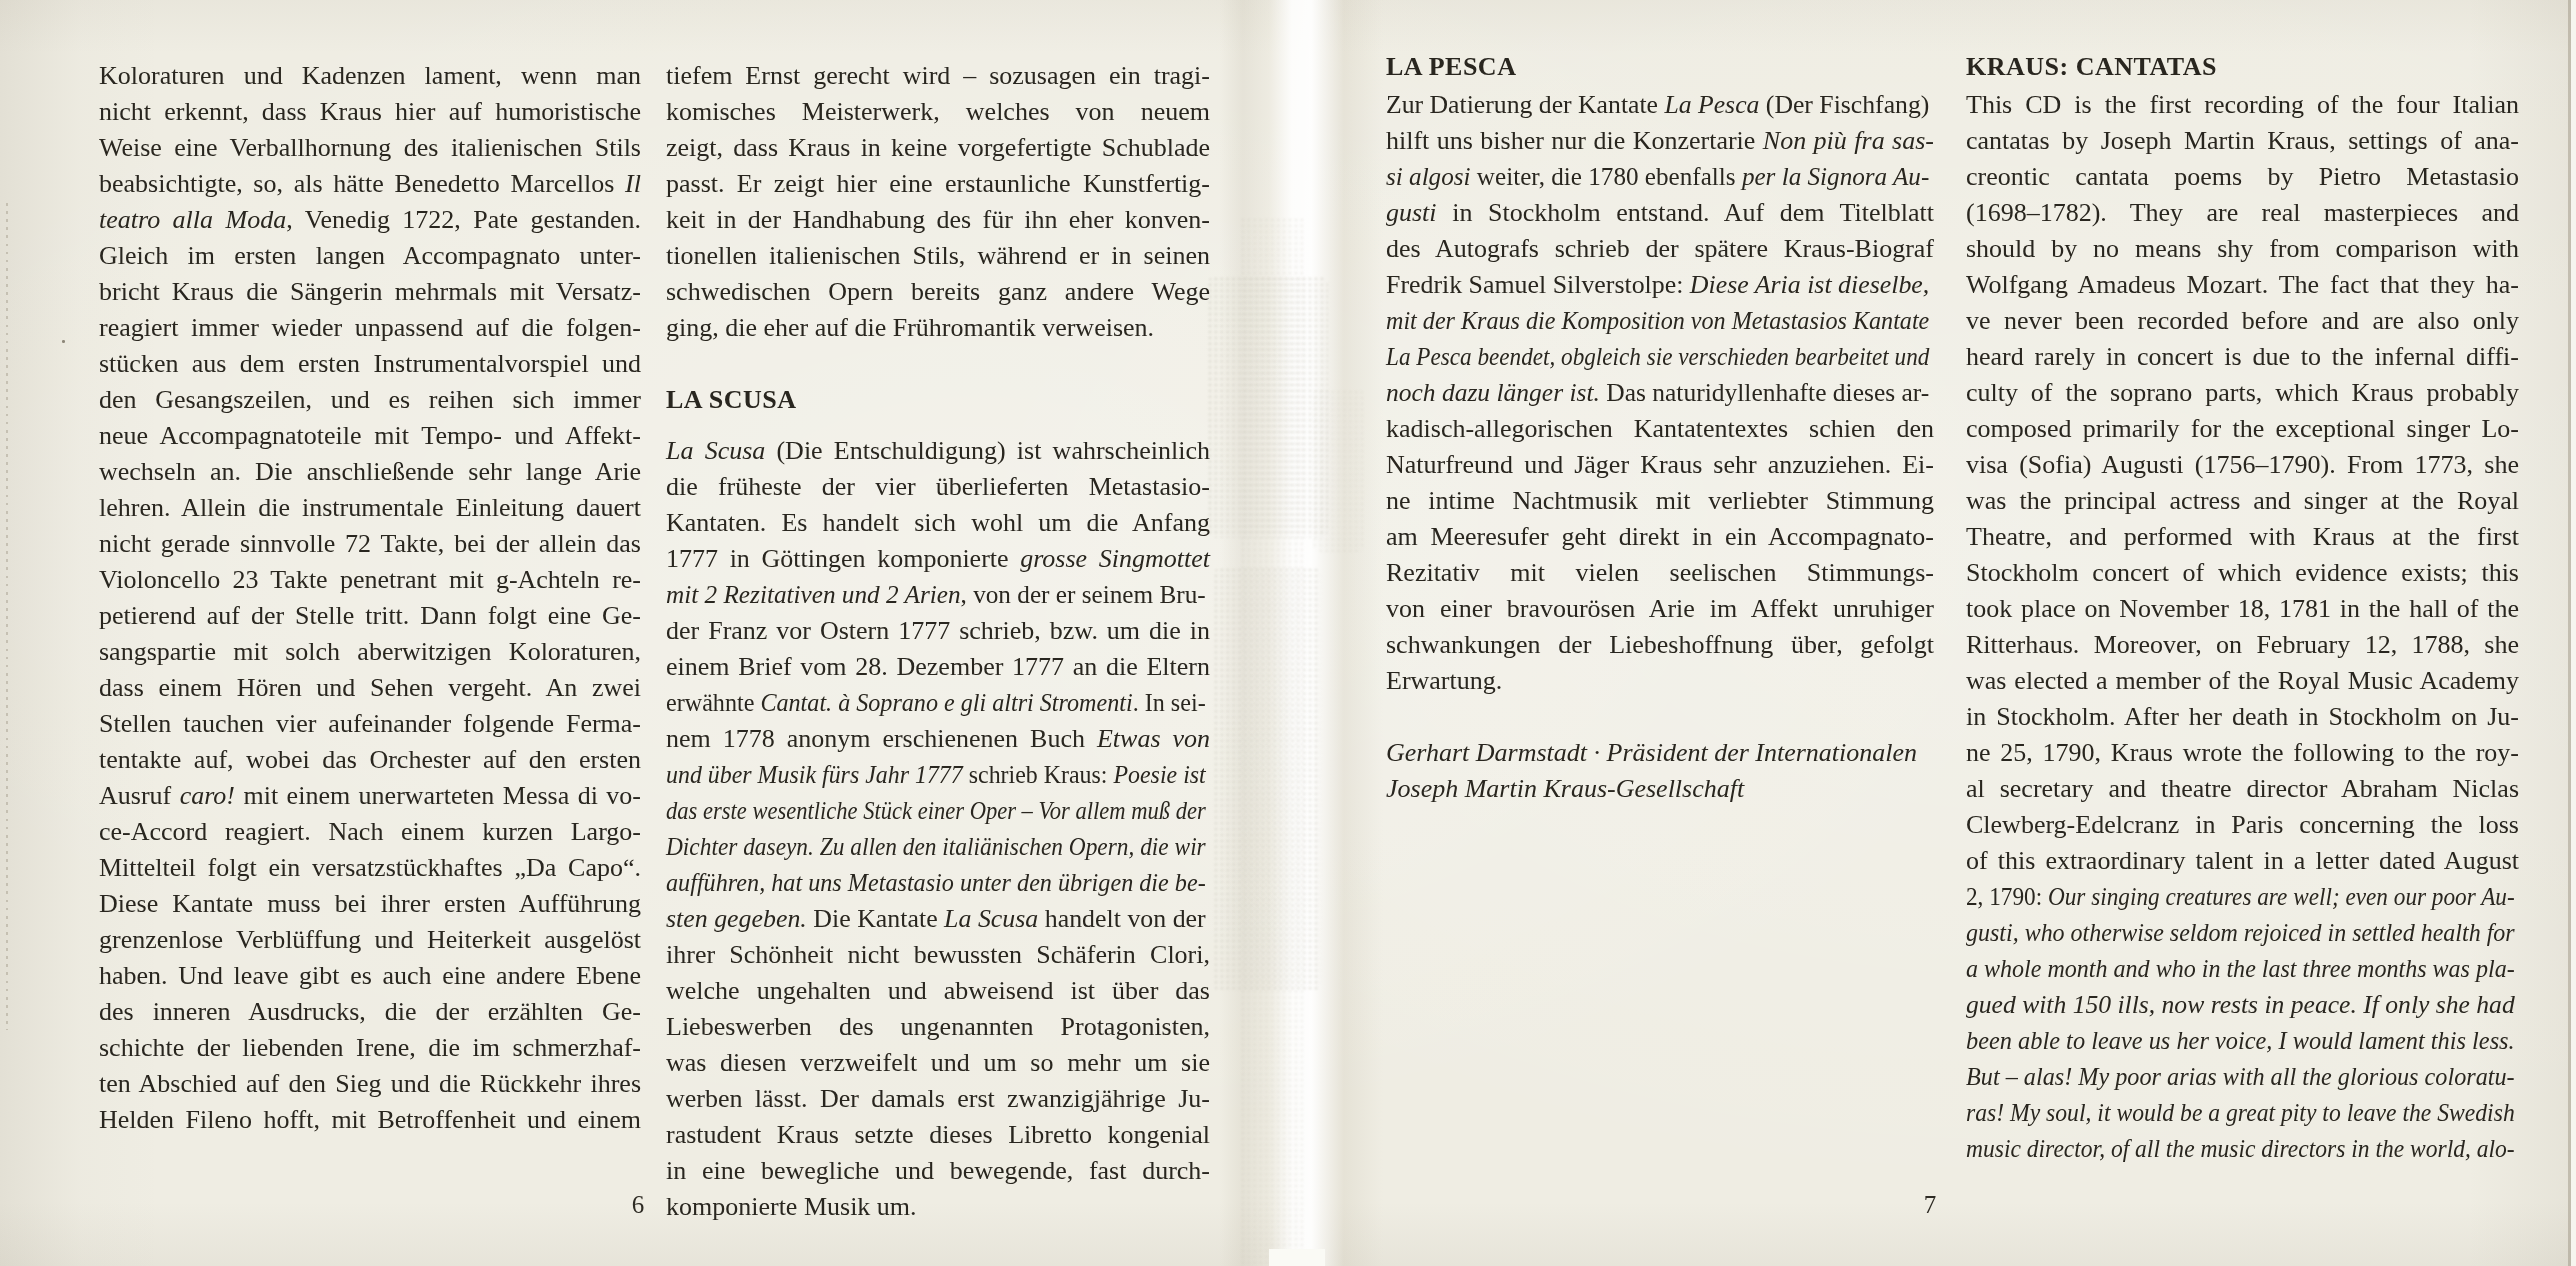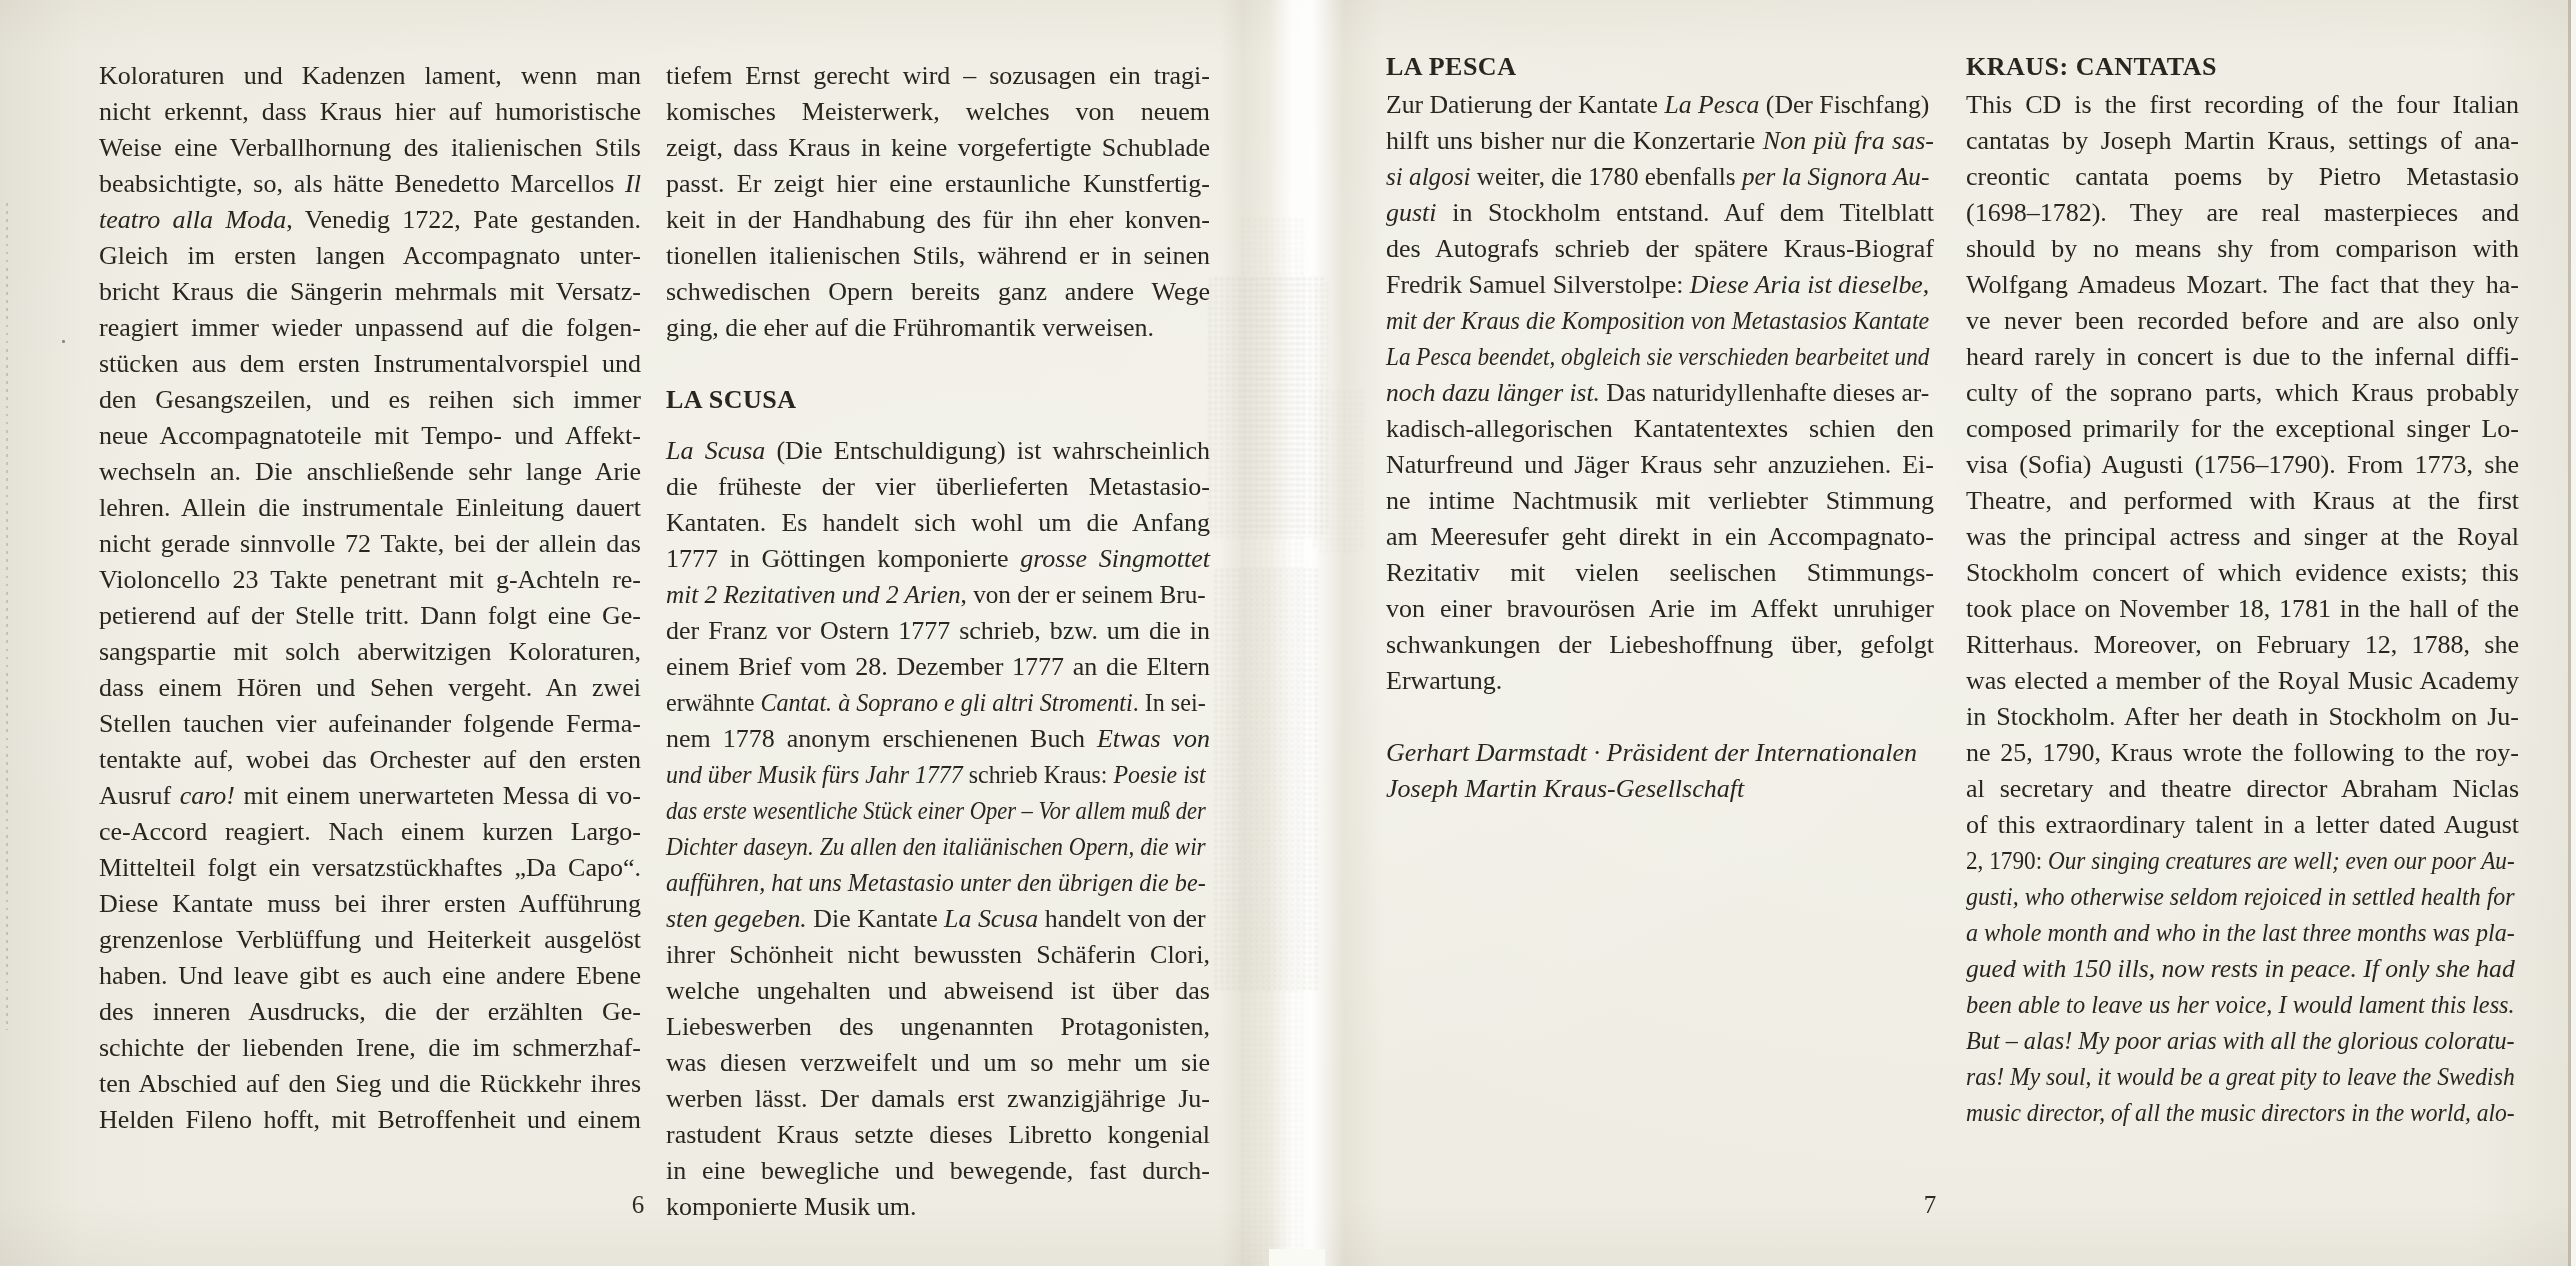--- a/index.html
+++ b/index.html
@@ -185,29 +185,30 @@
       <div class="line" style=""><span>cantatas by Joseph Martin Kraus, settings of ana-</span></div>
       <div class="line" style=""><span>creontic cantata poems by Pietro Metastasio</span></div>
       <div class="line" style=""><span>(1698–1782). They are real masterpieces and</span></div>
       <div class="line" style=""><span>should by no means shy from comparison with</span></div>
       <div class="line" style=""><span>Wolfgang Amadeus Mozart. The fact that they ha-</span></div>
       <div class="line" style=""><span>ve never been recorded before and are also only</span></div>
       <div class="line" style=""><span>heard rarely in concert is due to the infernal diffi-</span></div>
       <div class="line" style=""><span>culty of the soprano parts, which Kraus probably</span></div>
       <div class="line" style=""><span>composed primarily for the exceptional singer Lo-</span></div>
       <div class="line" style=""><span>visa (Sofia) Augusti (1756–1790). From 1773, she</span></div>
+      <div class="line" style=""><span>was the principal actress and singer at the Royal</span></div>
       <div class="line" style=""><span>Theatre, and performed with Kraus at the first</span></div>
-      <div class="line" style=""><span>was the principal actress and singer at the Royal</span></div>
       <div class="line" style=""><span>Stockholm concert of which evidence exists; this</span></div>
       <div class="line" style=""><span>took place on November 18, 1781 in the hall of the</span></div>
       <div class="line" style=""><span>Ritterhaus. Moreover, on February 12, 1788, she</span></div>
       <div class="line" style=""><span>was elected a member of the Royal Music Academy</span></div>
       <div class="line" style=""><span>in Stockholm. After her death in Stockholm on Ju-</span></div>
       <div class="line" style=""><span>ne 25, 1790, Kraus wrote the following to the roy-</span></div>
       <div class="line" style=""><span>al secretary and theatre director Abraham Niclas</span></div>
+      <div class="line" style=""><span>Clewberg-Edelcranz in Paris concerning the loss</span></div>
       <div class="line" style=""><span>of this extraordinary talent in a letter dated August</span></div>
       <div class="line" style="white-space: nowrap; text-align: left; text-align-last: auto; transform-origin: 0px 50%; transform: scaleX(0.8935);"><span>2, 1790: </span><span class="it">Our singing creatures are well; even our poor Au-</span></div>
       <div class="line" style="white-space: nowrap; text-align: left; text-align-last: auto; transform-origin: 0px 50%; transform: scaleX(0.9224);"><span class="it">gusti, who otherwise seldom rejoiced in settled health for</span></div>
       <div class="line" style="white-space: nowrap; text-align: left; text-align-last: auto; transform-origin: 0px 50%; transform: scaleX(0.9246);"><span class="it">a whole month and who in the last three months was pla-</span></div>
       <div class="line" style="white-space: nowrap; text-align: left; text-align-last: auto; transform-origin: 0px 50%; transform: scaleX(0.9846);"><span class="it">gued with 150 ills, now rests in peace. If only she had</span></div>
       <div class="line" style="white-space: nowrap; text-align: left; text-align-last: auto; transform-origin: 0px 50%; transform: scaleX(0.937);"><span class="it">been able to leave us her voice, I would lament this less.</span></div>
       <div class="line" style="white-space: nowrap; text-align: left; text-align-last: auto; transform-origin: 0px 50%; transform: scaleX(0.931);"><span class="it">But – alas! My poor arias with all the glorious coloratu-</span></div>
       <div class="line" style="white-space: nowrap; text-align: left; text-align-last: auto; transform-origin: 0px 50%; transform: scaleX(0.9093);"><span class="it">ras! My soul, it would be a great pity to leave the Swedish</span></div>
       <div class="line" style="white-space: nowrap; text-align: left; text-align-last: auto; transform-origin: 0px 50%; transform: scaleX(0.9052);"><span class="it">music director, of all the music directors in the world, alo-</span></div>
     </div>

